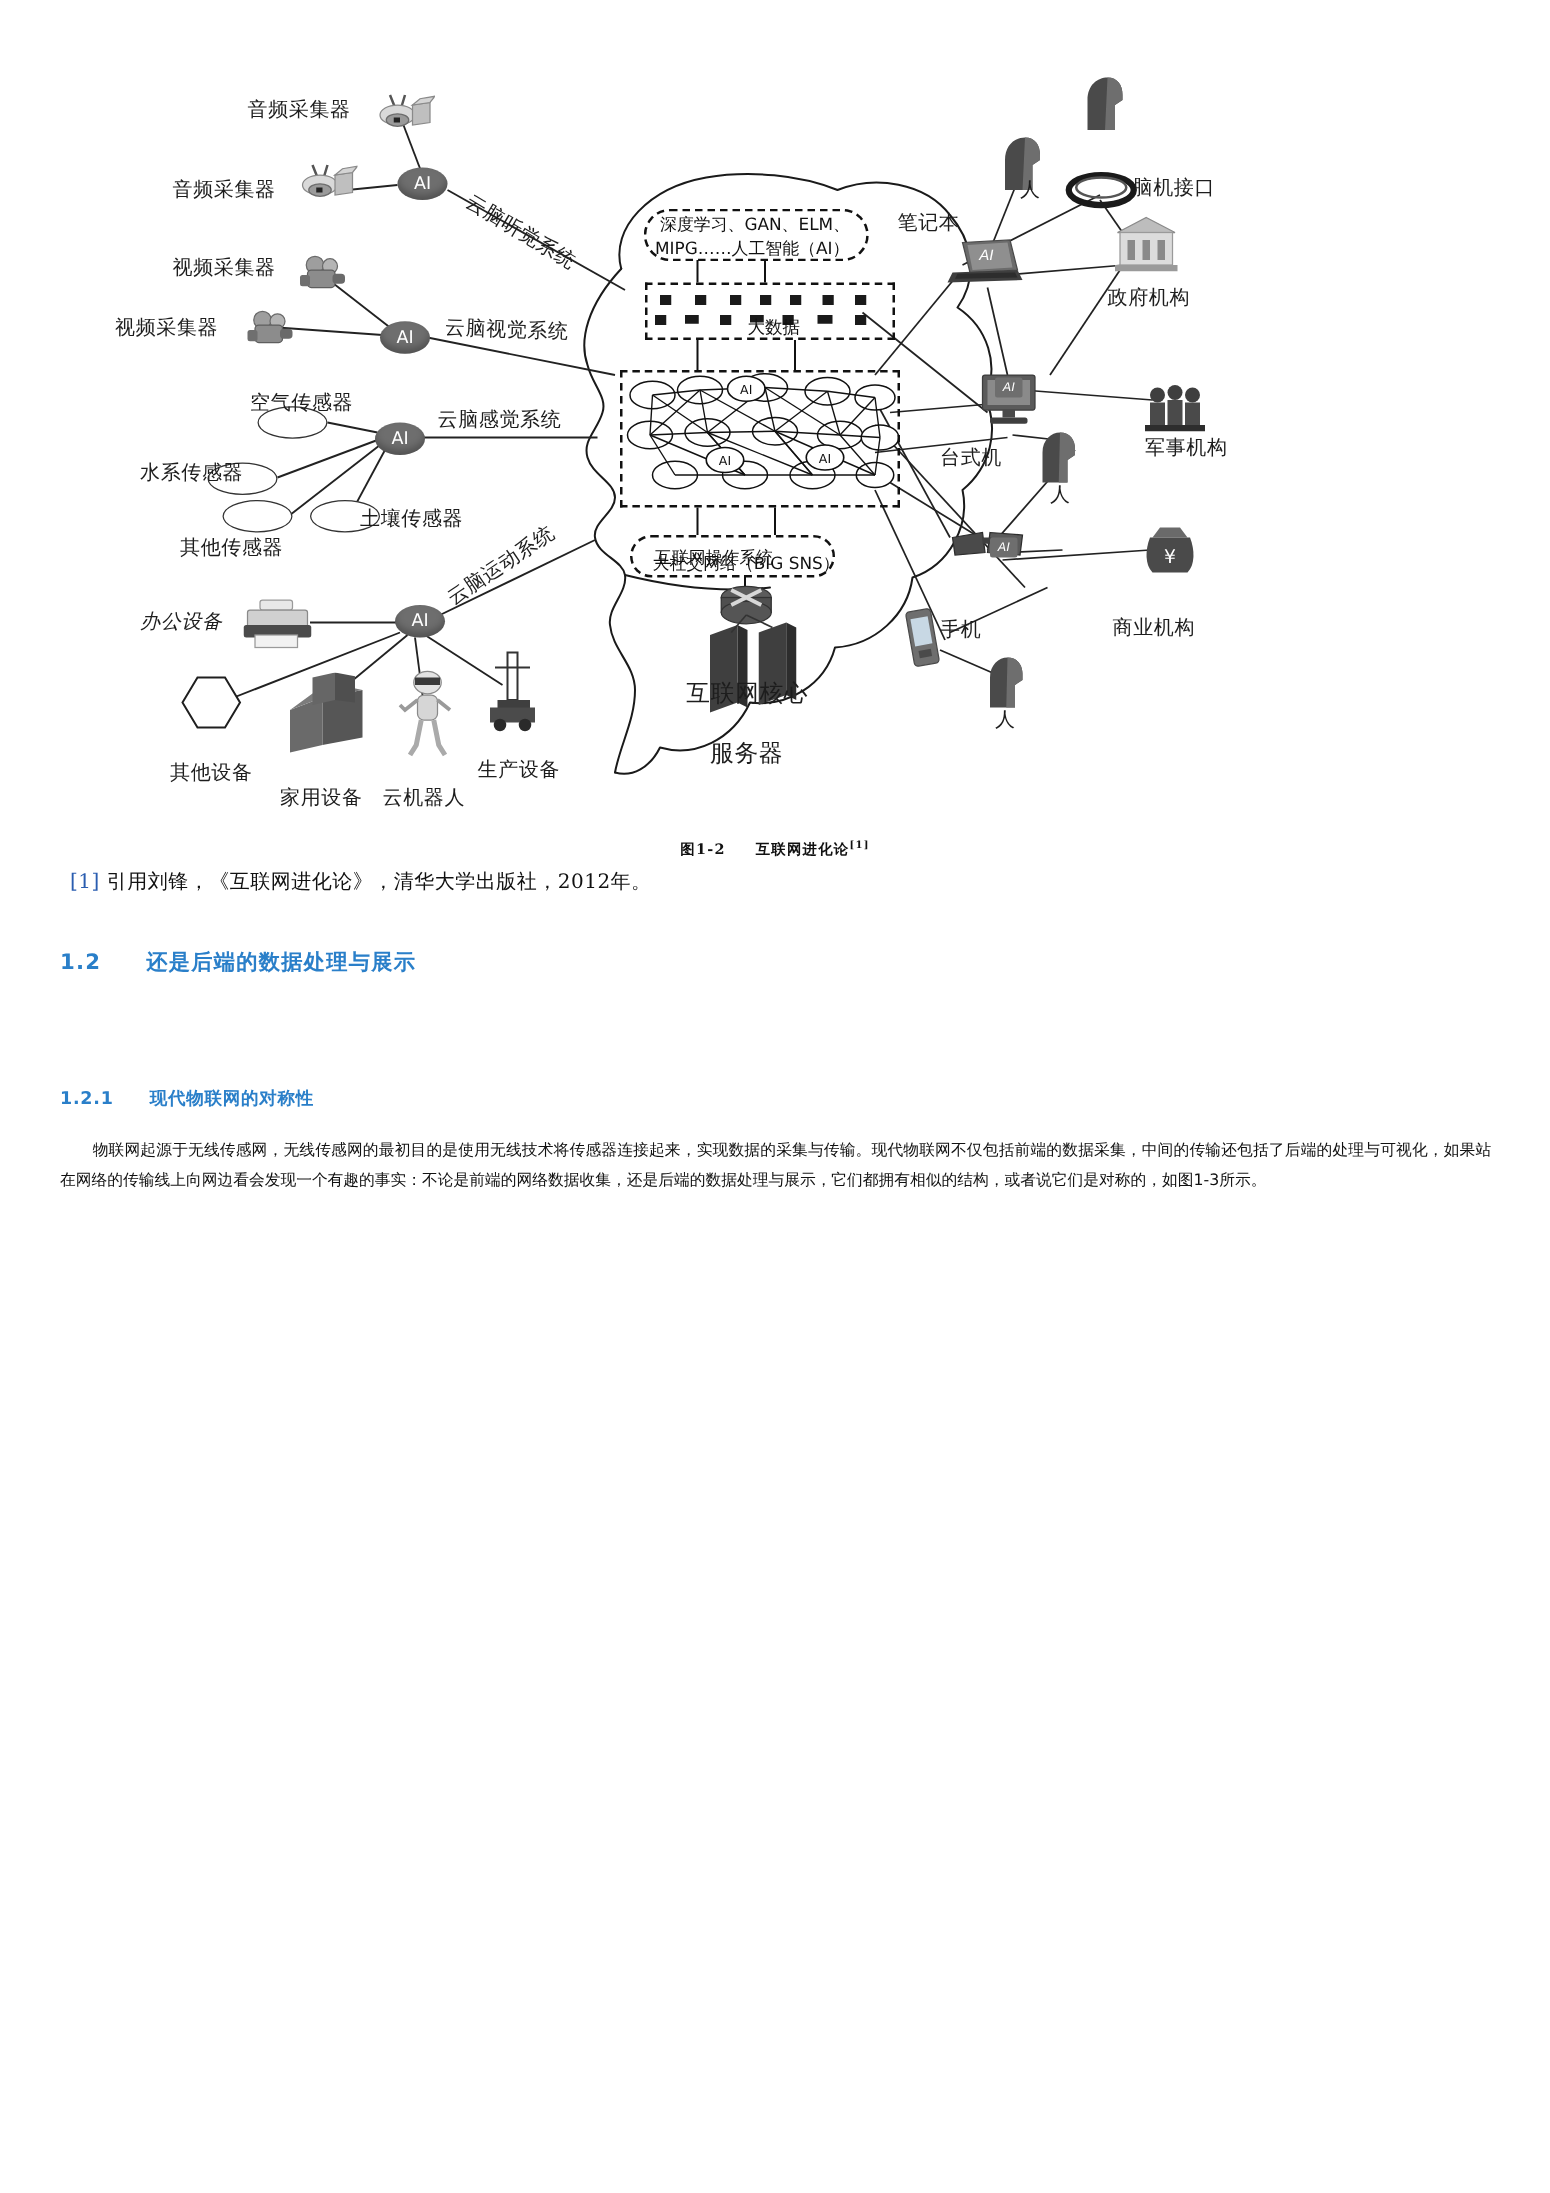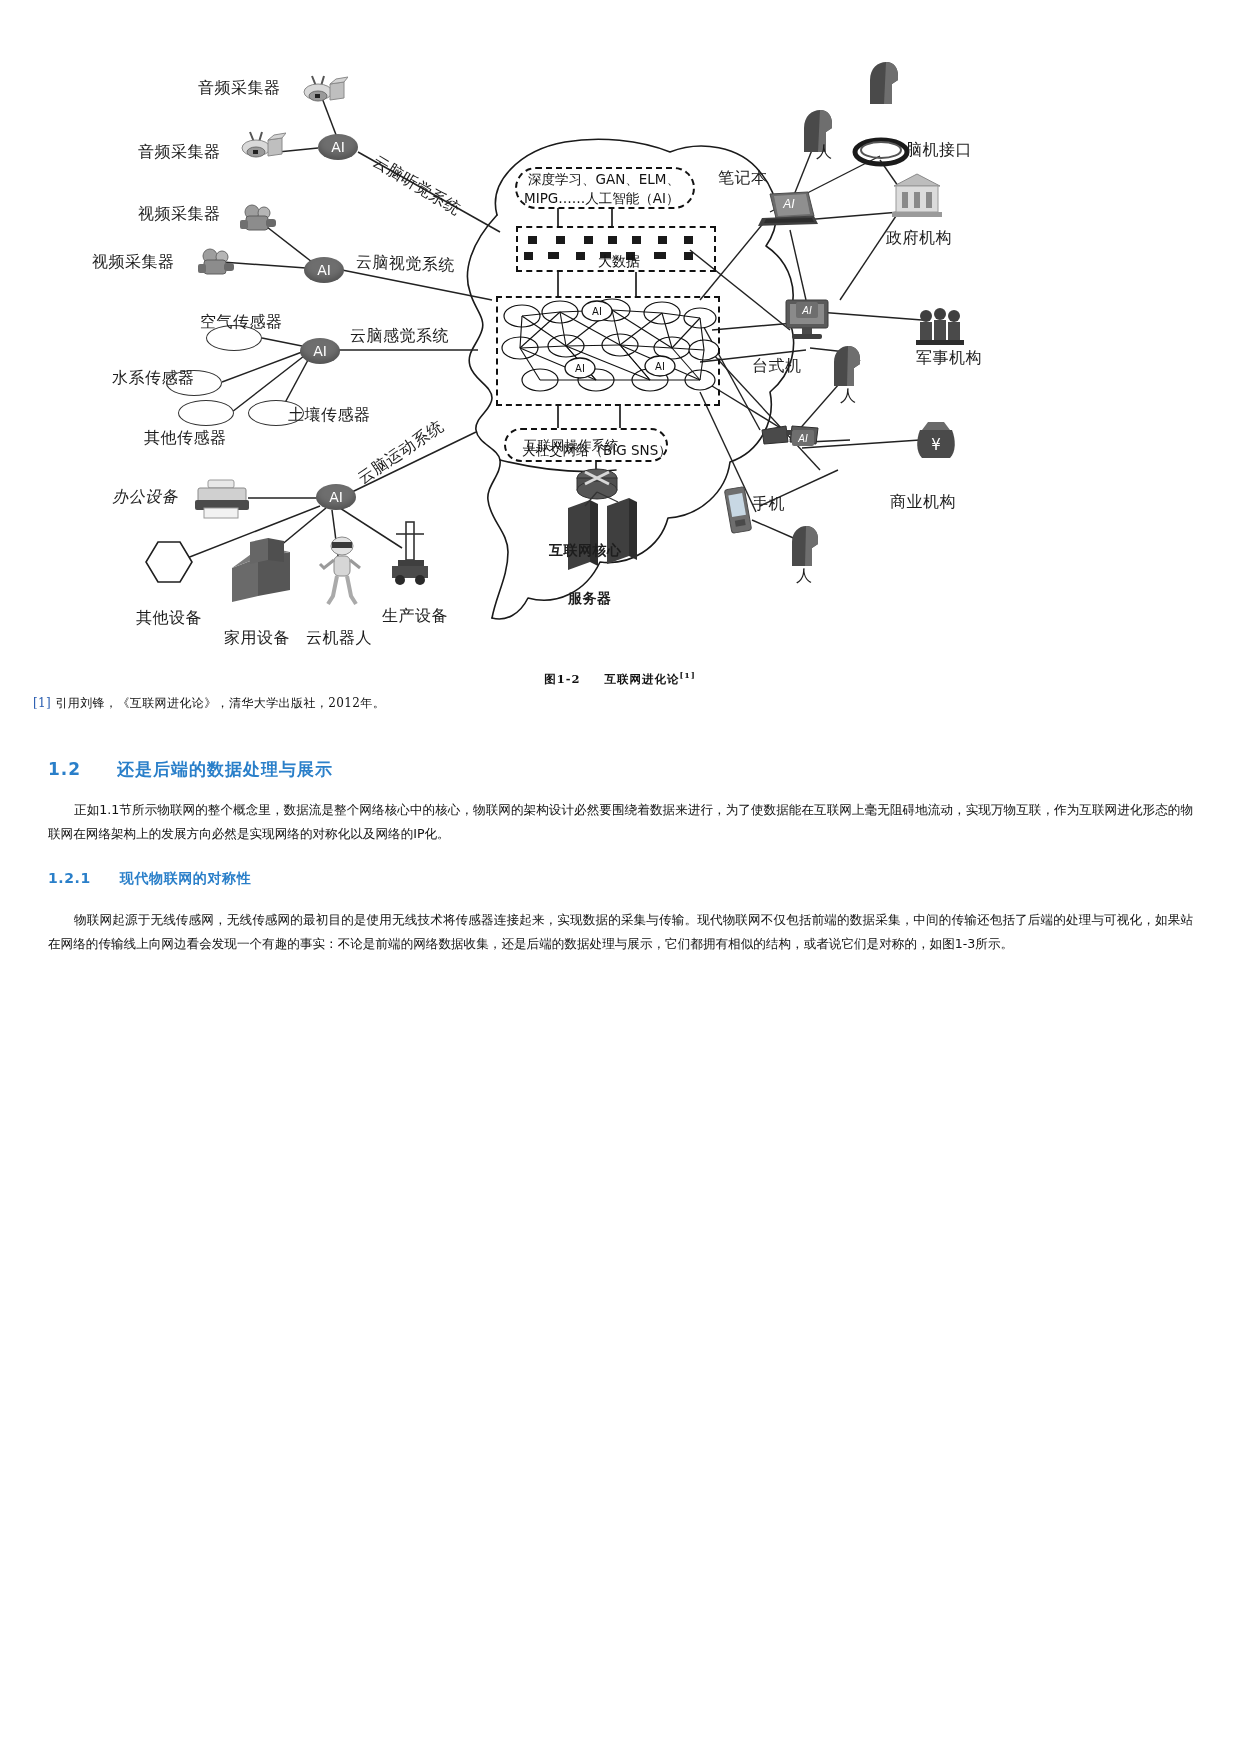--- a/index.html
+++ b/index.html
@@ -25,21 +25,21 @@
   }
 
   .lbl {
     position:absolute;
     font-size:16px;
     color:#1d1d1d;
     white-space:nowrap;
     font-family:"DejaVu Sans","Liberation Sans",sans-serif;
     letter-spacing:0.5px;
   }
-  .lbl.sm { font-size:14px;font-weight:bold; }
+  .lbl.sm { font-size:19px; }
   .rot { transform-origin:left center; }
 
   .aiOval {
     position:absolute;
     width:40px; height:26px;
     border-radius:50%;
     background:#6e6e6e;
     color:#fff;
     font-size:14px;
     display:flex; align-items:center; justify-content:center;
@@ -71,21 +71,21 @@
   }
 
   
   .caption {
     position:absolute; left:0; top:670px; width:1240px; text-align:center;
     font-size:11.5px; color:#111; font-family:"DejaVu Serif","Liberation Serif",serif;
     font-weight:bold; letter-spacing:1px;
   }
   .caption sup { font-size:8px; }
   .footnote {
-    position:absolute; left:33px; top:695px; font-size:12px;
+    position:absolute; left:56px; top:695px; font-size:16px;
     font-family:"DejaVu Serif","Liberation Serif",serif;
     color:#111; letter-spacing:0.4px;
   }
   .footnote .mark { color:#2a5db0; }
 
   
   .h2 {
     position:absolute; left:48px; font-size:17px; color:#2a7fc9;
     font-family:"DejaVu Sans","Liberation Sans",sans-serif; font-weight:bold;
     letter-spacing:1px;
@@ -544,23 +544,20 @@
     <span class="mark">[1]</span>
     <span>引用刘锋，《互联网进化论》，清华大学出版社，2012年。</span>
   </div>
 
   <div class="h2" style="top:758px;">
     <span>1.2</span>
     <span style="display:inline-block;width:22px;"></span>
     <span>还是后端的数据处理与展示</span>
   </div>
 
-  <div class="para" style="top:798px;">
-    <span class="ind"></span><span>正如1.1节所示物联网的整个概念里，数据流是整个网络核心中的核心，物联网的架构设计必然要围绕着数据来进行，为了使数据能在互联网上毫无阻碍地流动，实现万物互联，作为互联网进化形态的物联网在网络架构上的发展方向必然是实现网络的对称化以及网络的IP化。</span>
-  </div>
 
   <div class="h3" style="top:870px;">
     <span>1.2.1</span>
     <span style="display:inline-block;width:18px;"></span>
     <span>现代物联网的对称性</span>
   </div>
 
   <div class="para" style="top:908px;">
     <span class="ind"></span><span>物联网起源于无线传感网，无线传感网的最初目的是使用无线技术将传感器连接起来，实现数据的采集与传输。现代物联网不仅包括前端的数据采集，中间的传输还包括了后端的处理与可视化，如果站在网络的传输线上向网边看会发现一个有趣的事实：不论是前端的网络数据收集，还是后端的数据处理与展示，它们都拥有相似的结构，或者说它们是对称的，如图1-3所示。</span>
   </div>

